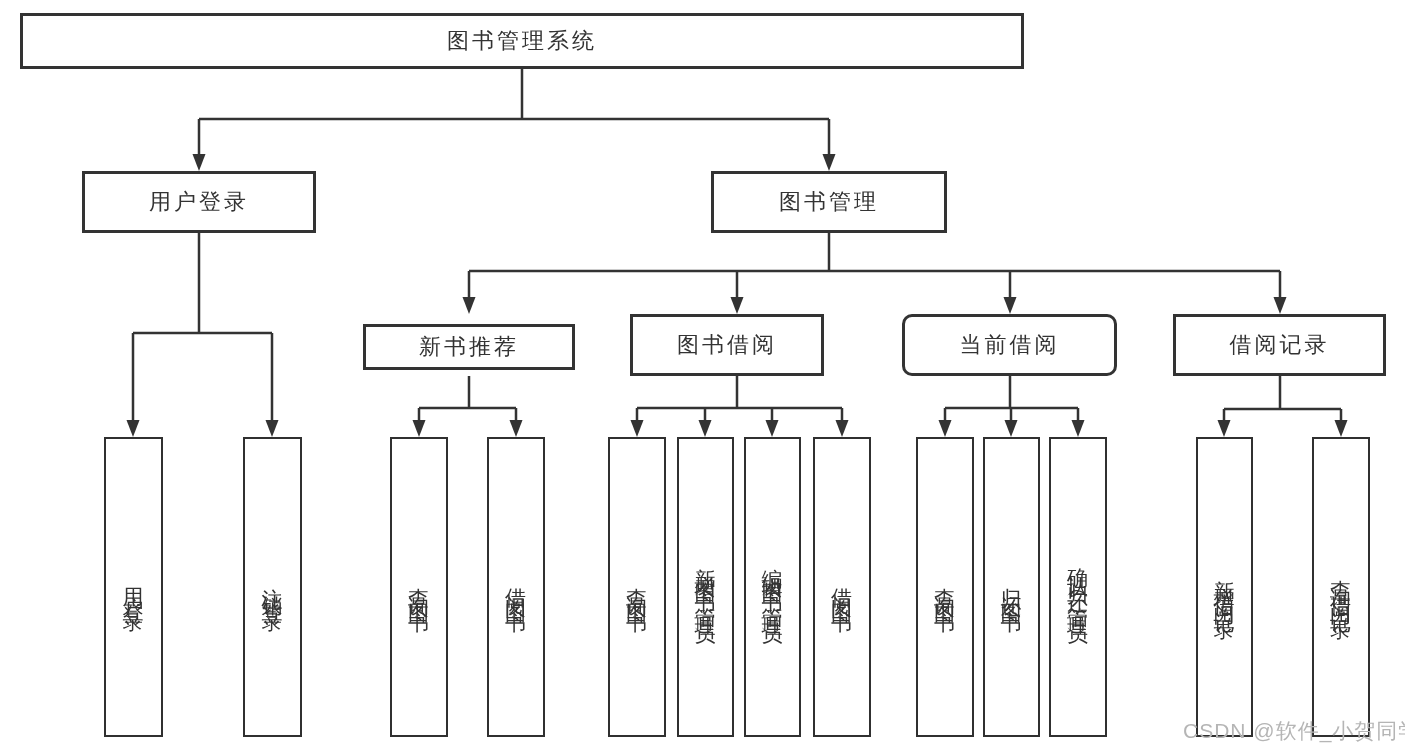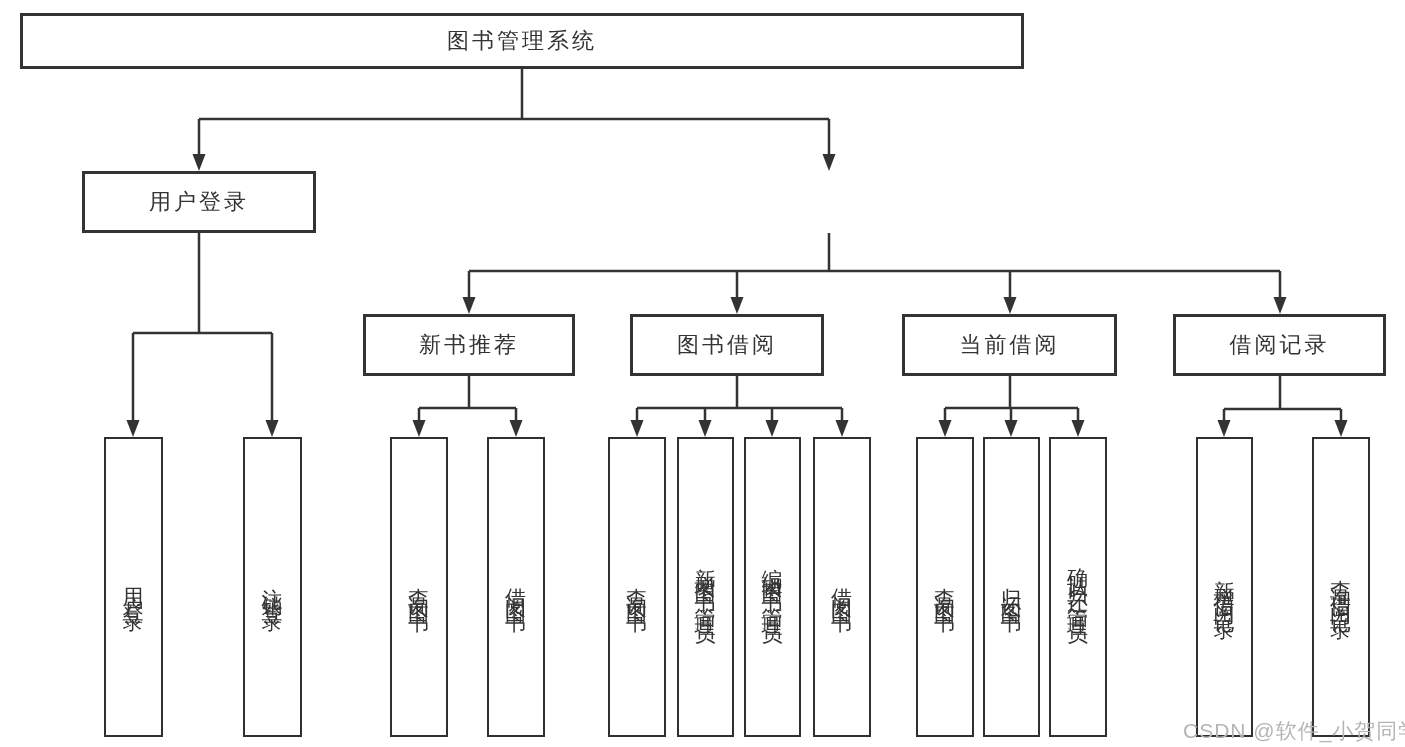--- a/index.html
+++ b/index.html
@@ -63,28 +63,31 @@
     </g>
   </svg>
 
   <div class="node" style="left:20px;top:13px;width:1004px;height:56px;">
     <span>图书管理系统</span>
   </div>
 
   <div class="node" style="left:82px;top:171px;width:234px;height:62px;">
     <span>用户登录</span>
   </div>
+  <div class="node" style="left:711px;top:171px;width:236px;height:62px;">
+    <span>图书管理</span>
+  </div>
 
-  <div class="node" style="left:363px;top:314px;width:212px;height:62px;">
+  <div class="node" style="left:363px;top:324px;width:212px;height:46px;">
     <span>新书推荐</span>
   </div>
   <div class="node" style="left:630px;top:314px;width:194px;height:62px;">
     <span>图书借阅</span>
   </div>
-  <div class="node" style="left:902px;top:314px;width:215px;height:62px;">
+  <div class="node" style="left:902px;top:314px;width:215px;height:62px;border-radius:10px;">
     <span>当前借阅</span>
   </div>
   <div class="node" style="left:1173px;top:314px;width:213px;height:62px;">
     <span>借阅记录</span>
   </div>
 
   <div class="vnode" style="left:104px;top:437px;width:59px;height:300px;">
     <span>用户登录</span>
   </div>
   <div class="vnode" style="left:243px;top:437px;width:59px;height:300px;">

